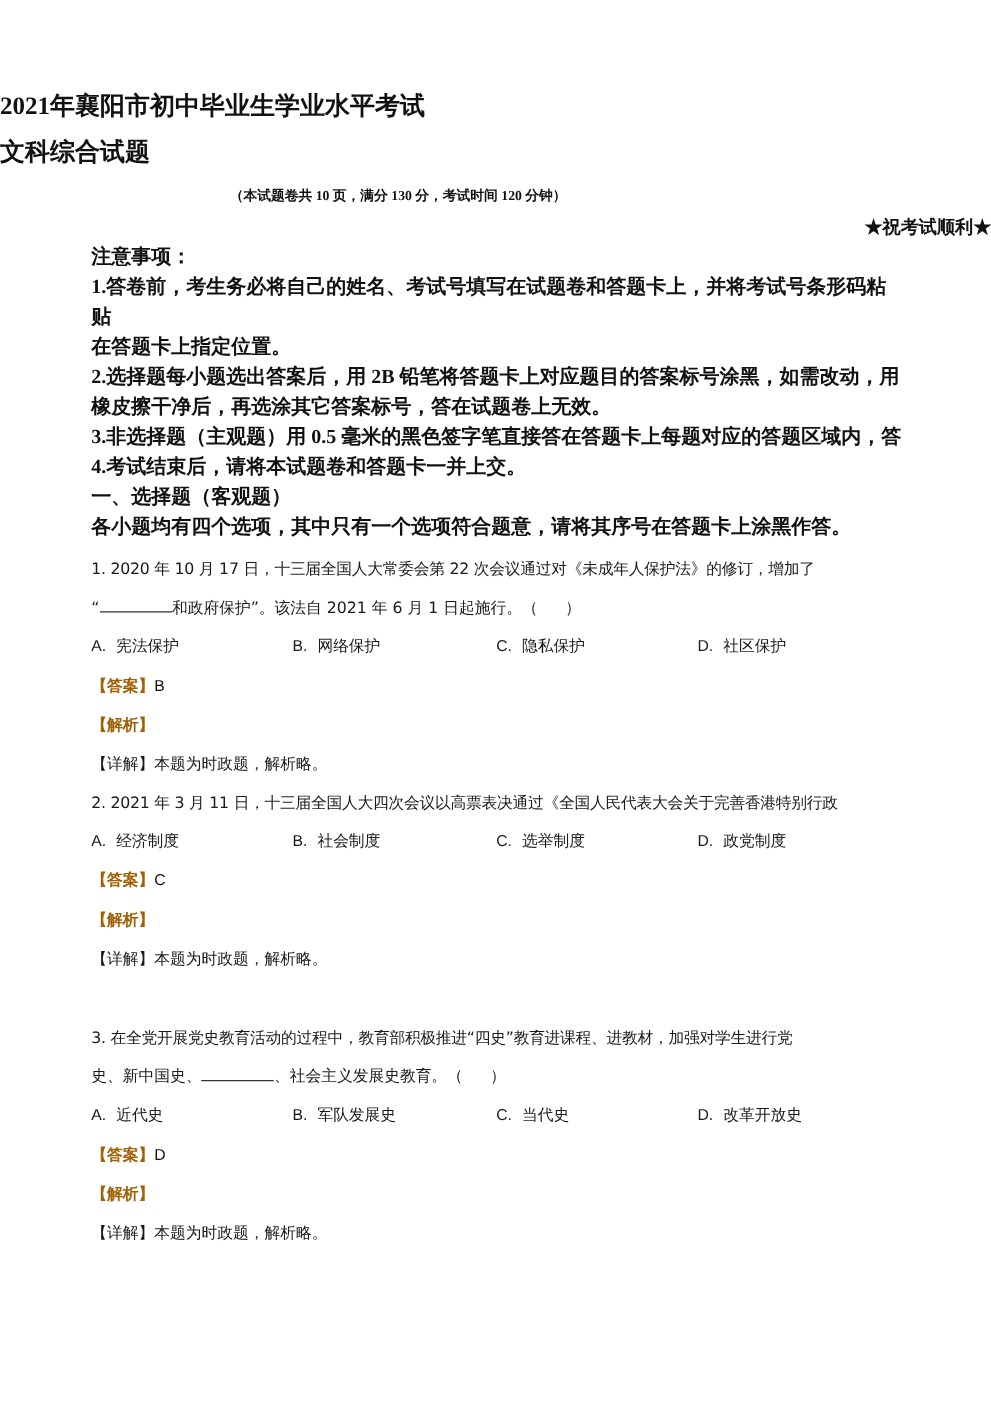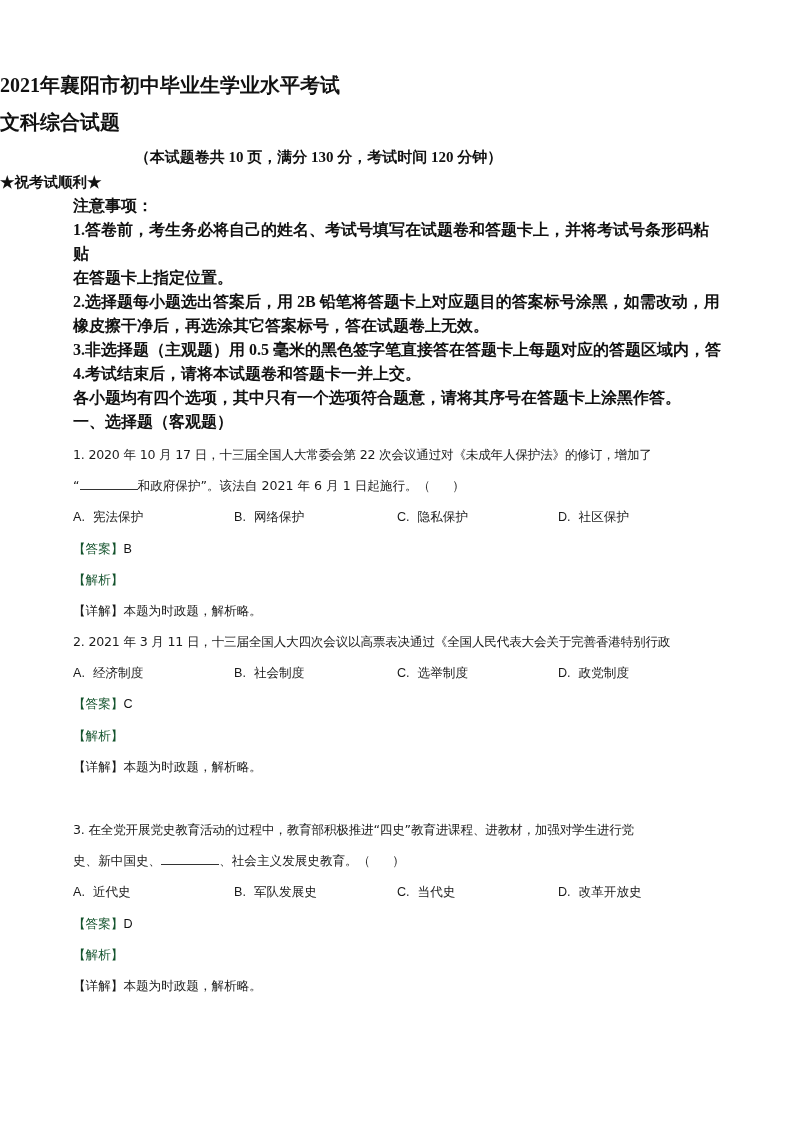--- a/index.html
+++ b/index.html
@@ -29,28 +29,28 @@
       text-align: left;
       font-size: 20px;
       line-height: 24px;
     }
     .title1 { top: 73px; }
     .title2 { top: 110px; }
     .subtitle {
       position: absolute;
       left: 0; width: 637px;
       text-align: center;
-      font-size: 15px;
+      font-size: 11px;
       line-height: 20px;
       top: 147px;
     }
     .wish {
       position: absolute;
       left: 0; width: 793px;
-      text-align: left;
+      text-align: right;
       font-size: 14.5px;
       line-height: 20px;
       top: 172px;
     }
     .notice {
       position: absolute;
       left: 73px;
       width: 650px;
       top: 194px;
       font-size: 16px;
@@ -84,21 +84,21 @@
       top: 0;
     }
     .opt-a { left: 0; }
     .opt-b { left: 161px; }
     .opt-c { left: 324px; }
     .opt-d { left: 485px; }
     .opt-letter {
       font-family: "Liberation Sans", sans-serif;
       margin-right: 8px;
     }
-    .label-blue { color: #14532d; }
+    .label-blue { color: #a16207; font-weight: bold; }
     .answer-val {
       font-family: "Liberation Sans", sans-serif;
       color: #111;
     }
     .paren-gap { display: inline-block; width: 22px; }
   </style>
 </head>
 <body>
 
 <div class="page">
@@ -109,22 +109,22 @@
   <div class="wish serif-bold">★祝考试顺利★</div>
 
   <div class="notice serif-bold">
     <p>注意事项：</p>
     <p>1.答卷前，考生务必将自己的姓名、考试号填写在试题卷和答题卡上，并将考试号条形码粘贴</p>
     <p>在答题卡上指定位置。</p>
     <p>2.选择题每小题选出答案后，用 2B 铅笔将答题卡上对应题目的答案标号涂黑，如需改动，用</p>
     <p>橡皮擦干净后，再选涂其它答案标号，答在试题卷上无效。</p>
     <p>3.非选择题（主观题）用 0.5 毫米的黑色签字笔直接答在答题卡上每题对应的答题区域内，答</p>
     <p>4.考试结束后，请将本试题卷和答题卡一并上交。</p>
+    <p>一、选择题（客观题）</p>
     <p>各小题均有四个选项，其中只有一个选项符合题意，请将其序号在答题卡上涂黑作答。</p>
-    <p>一、选择题（客观题）</p>
   </div>
 
   <div class="question" style="top:444px;">
     <div class="row stem-line">1. 2020 年 10 月 17 日，十三届全国人大常委会第 22 次会议通过对《未成年人保护法》的修订，增加了</div>
     <div class="row">
       <span>“</span><span class="blank"></span><span>和政府保护”。该法自 2021 年 6 月 1 日起施行。（</span><span class="paren-gap"></span><span>）</span>
     </div>
     <div class="row options">
       <span class="opt opt-a"><span class="opt-letter">A.</span><span>宪法保护</span></span>
       <span class="opt opt-b"><span class="opt-letter">B.</span><span>网络保护</span></span>

